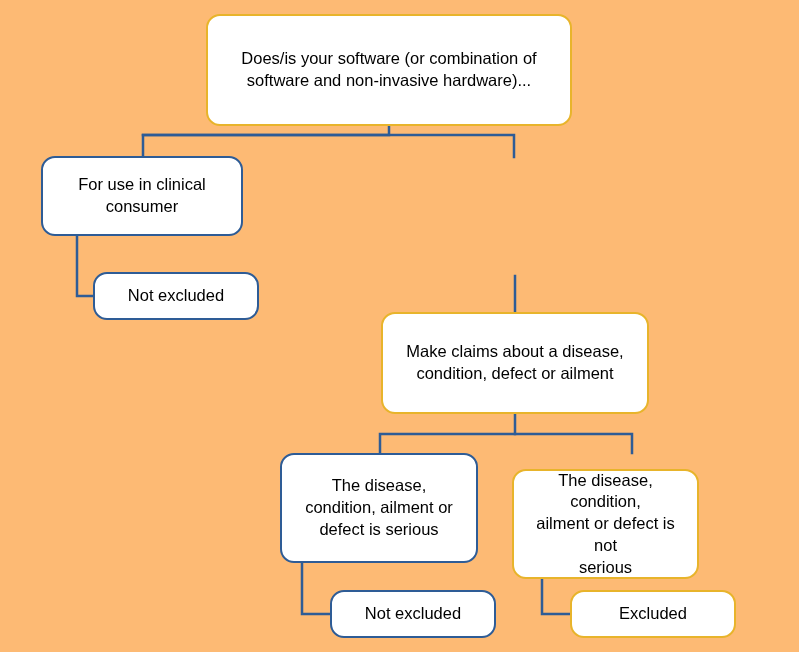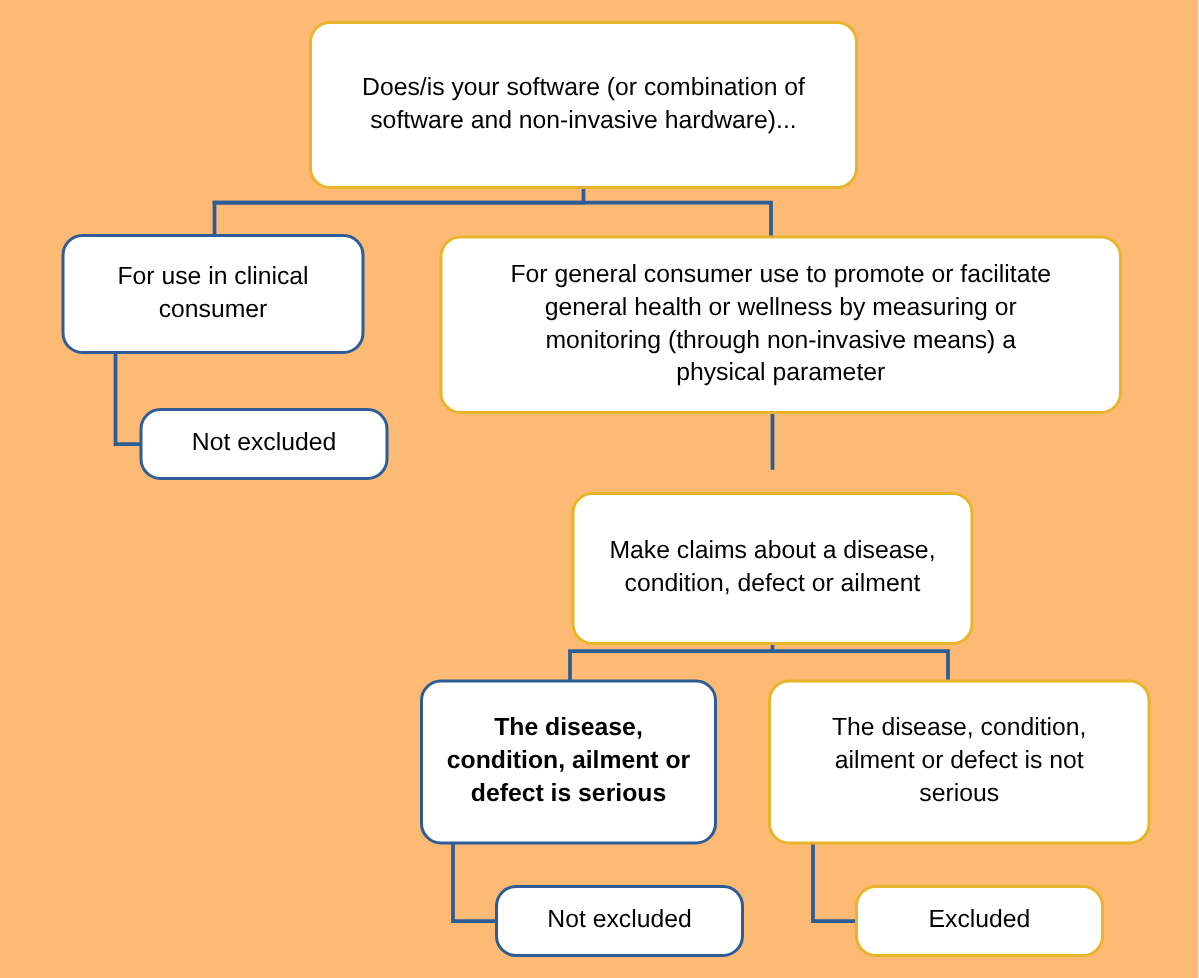--- a/index.html
+++ b/index.html
@@ -67,36 +67,30 @@
       <span class="node-label">Does/is your software (or combination of
 software and non-invasive hardware)...</span>
     </div>
     <div class="node blue" style="left: 41px; top: 156px; width: 202px; height: 80px;">
       <span class="node-label">For use in clinical
 consumer</span>
     </div>
     <div class="node blue" style="left: 93px; top: 272px; width: 166px; height: 48px;">
       <span class="node-label">Not excluded</span>
     </div>
-    <div class="node yellow" style="left: 293px; top: 157px; width: 455px; height: 119px;">
-      <span class="node-label">For general consumer use to promote or facilitate
-general health or wellness by measuring or
-monitoring (through non-invasive means) a
-physical parameter</span>
-    </div>
-    <div class="node yellow" style="left: 381px; top: 312px; width: 268px; height: 102px; margin-top: 16px;">
+    <div class="node yellow" style="left: 381px; top: 312px; width: 268px; height: 102px;">
       <span class="node-label">Make claims about a disease,
 condition, defect or ailment</span>
     </div>
-    <div class="node blue" style="left: 280px; top: 453px; width: 198px; height: 110px; font-weight: bold;">
+    <div class="node blue" style="left: 280px; top: 453px; width: 198px; height: 110px;">
       <span class="node-label">The disease,
 condition, ailment or
 defect is serious</span>
     </div>
-    <div class="node yellow" style="left: 512px; top: 453px; width: 255px; height: 110px;">
+    <div class="node yellow" style="left: 512px; top: 469px; width: 187px; height: 110px;">
       <span class="node-label">The disease, condition,
 ailment or defect is not
 serious</span>
     </div>
     <div class="node blue" style="left: 330px; top: 590px; width: 166px; height: 48px;">
       <span class="node-label">Not excluded</span>
     </div>
     <div class="node yellow" style="left: 570px; top: 590px; width: 166px; height: 48px;">
       <span class="node-label">Excluded</span>
     </div>

